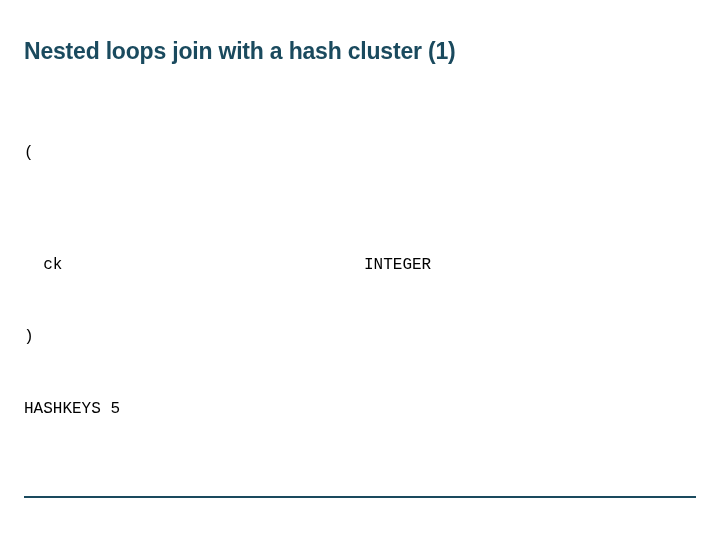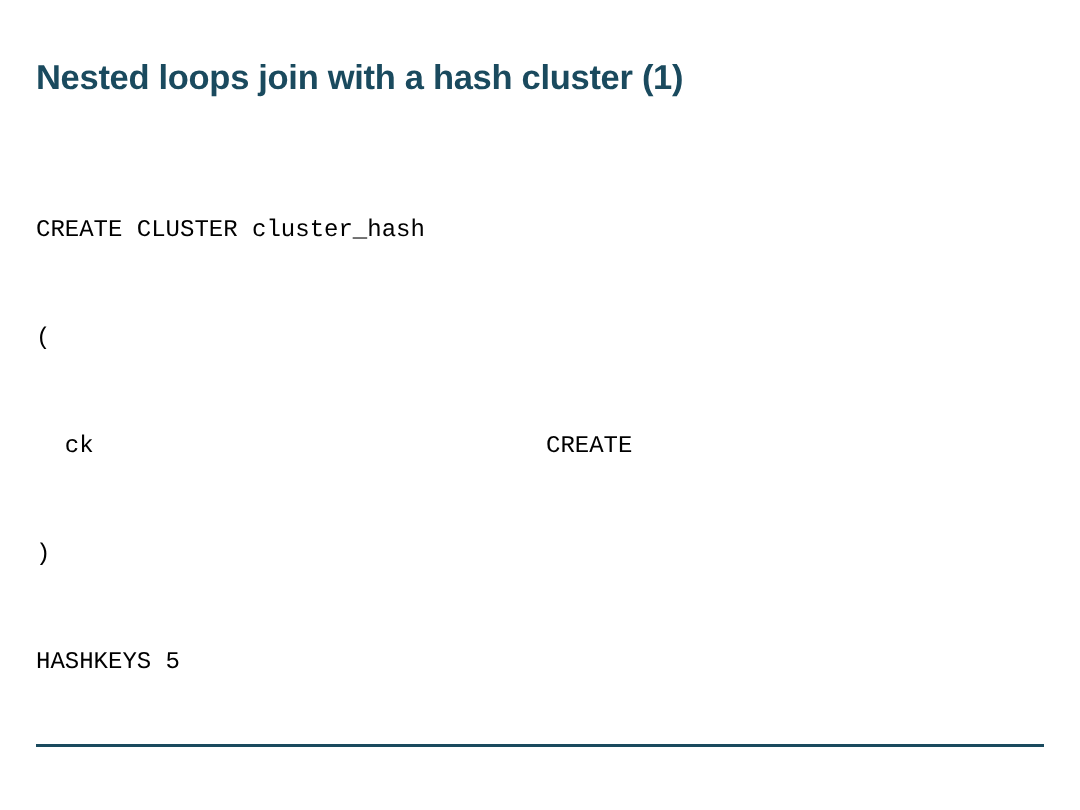--- a/index.html
+++ b/index.html
@@ -37,38 +37,38 @@
     .footer-line {
       position: absolute;
       bottom: 42px;
       left: 24px;
       right: 24px;
       height: 2px;
       background: #1a4a5e;
     }
     .row {
       display: flex;
+      margin-top: 40px;
     }
     .col-label {
       width: 340px;
     }
     .col-type {
     }
   </style>
 </head>
 <body>
 
 <div class="slide">
   <h1 class="title">Nested loops join with a hash cluster (1)</h1>
 
   <div class="code-block">
-    <div>CREATE CLUSTER cluster_hash</div>
     <div>(</div>
     <div class="row">
       <span class="col-label">  ck</span>
-      <span class="col-type">CREATE</span>
+      <span class="col-type">INTEGER</span>
     </div>
     <div>)</div>
     <div>HASHKEYS 5</div>
   </div>
 
   <div class="footer-line"></div>
 </div>
 
 </body></html>

